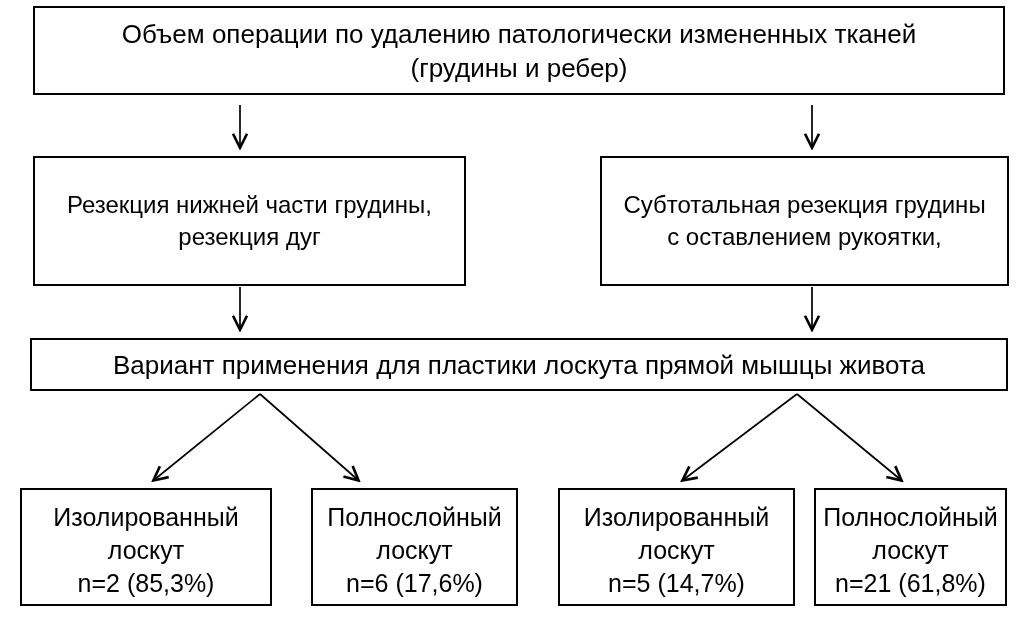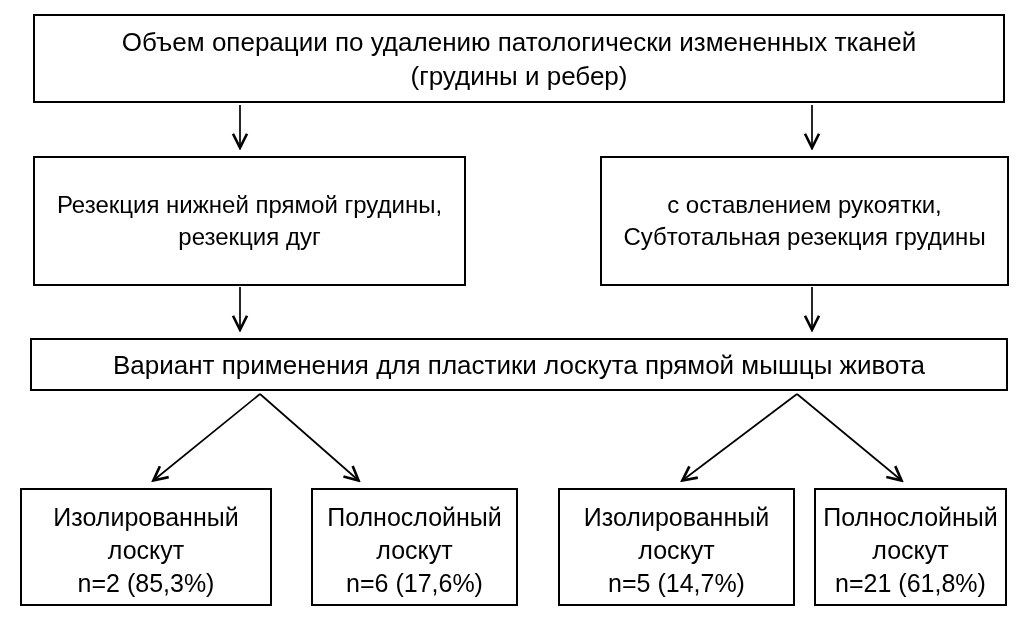--- a/index.html
+++ b/index.html
@@ -34,21 +34,21 @@
     align-items: center;
     justify-content: center;
     text-align: center;
   }
   .node .line {
     display: block;
     white-space: nowrap;
   }
   
   .node-root {
-    left: 33px; top: 14px;
+    left: 33px; top: 6px;
     width: 972px; height: 89px;
     font-size: 26px; line-height: 34px;
   }
   
   .node-mid-left {
     left: 33px; top: 156px;
     width: 433px; height: 130px;
     font-size: 24px; line-height: 32px;
   }
   .node-mid-right {
@@ -93,27 +93,27 @@
     <path d="M797,394 L683,480" stroke="#000000" stroke-width="1.7" fill="none" marker-end="url(#arrowhead)"></path>
     <path d="M797,394 L901,480" stroke="#000000" stroke-width="1.7" fill="none" marker-end="url(#arrowhead)"></path>
   </svg>
 
   <div class="node node-root">
     <span class="line">Объем операции по удалению патологически измененных тканей</span>
     <span class="line">(грудины и ребер)</span>
   </div>
 
   <div class="node node-mid-left">
-    <span class="line">Резекция нижней прямой грудины,</span>
+    <span class="line">Резекция нижней части грудины,</span>
     <span class="line">резекция дуг</span>
   </div>
 
   <div class="node node-mid-right">
+    <span class="line">Субтотальная резекция грудины</span>
     <span class="line">с оставлением рукоятки,</span>
-    <span class="line">Субтотальная резекция грудины</span>
   </div>
 
   <div class="node node-variant">
     <span class="line">Вариант применения для пластики лоскута прямой мышцы живота</span>
   </div>
 
   <div class="node leaf node-leaf1">
     <span class="line">Изолированный</span>
     <span class="line">лоскут</span>
     <span class="line">n=2 (85,3%)</span>

